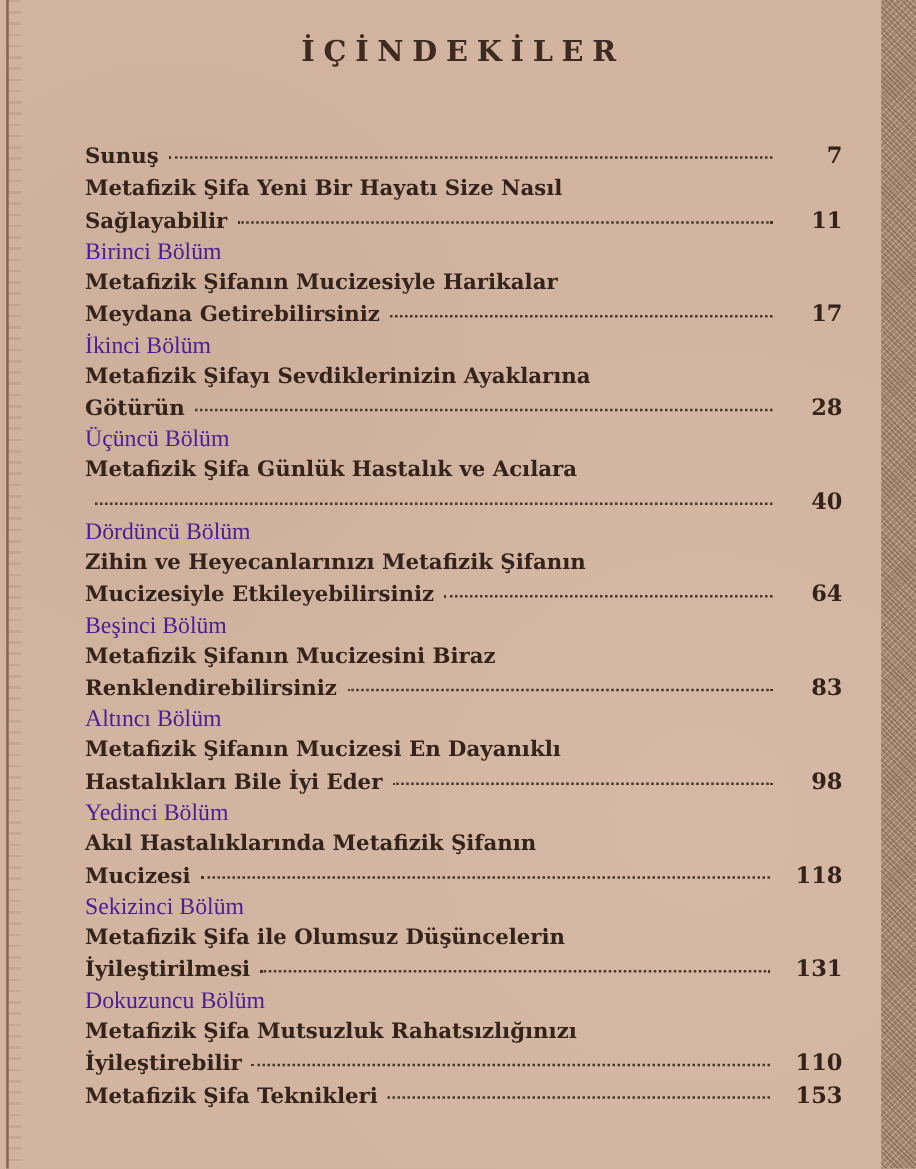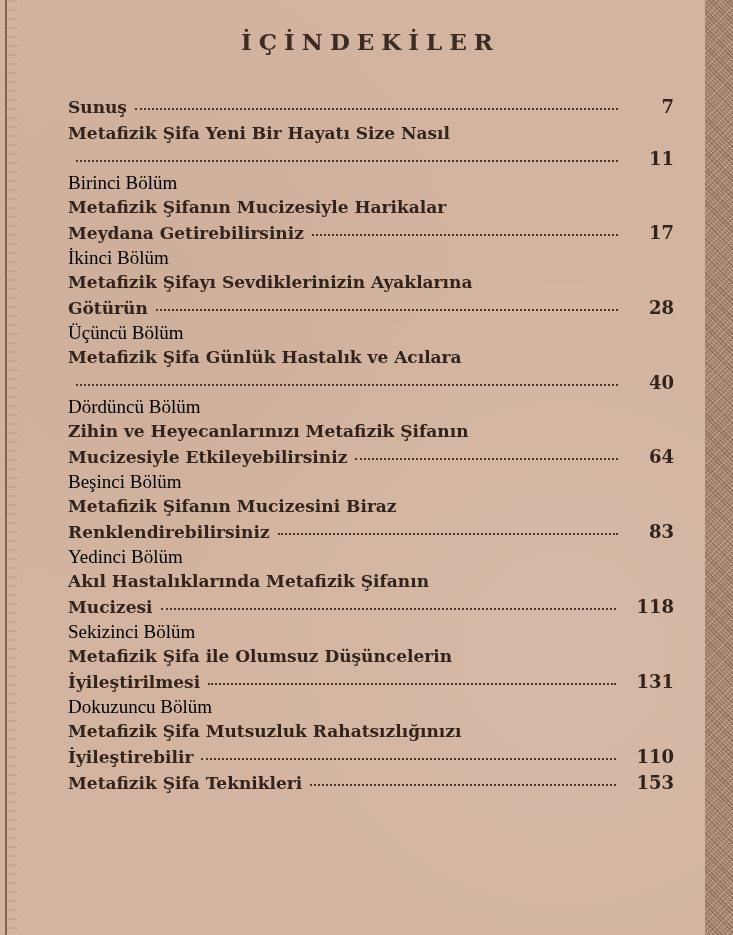--- a/index.html
+++ b/index.html
@@ -33,26 +33,26 @@
         repeating-linear-gradient(-45deg, rgba(230,210,190,0.35) 0 1px, transparent 1px 4px);
     }
     .title {
       position: absolute; left: 0; width: 733px; top: 28px;
       text-align: center;
       font-family: "DejaVu Serif", serif;
       font-weight: bold; font-size: 23px; letter-spacing: 7px;
       color: #3d2a20;
       padding-left: 4px;
     }
-    .toc { position: absolute; left: 68px; top: 94px; width: 606px; color: #33231a; }
+    .toc { position: absolute; left: 68px; top: 112px; width: 606px; color: #33231a; }
     .entry { position: relative; }
     .chapter-label {
       font-family: "Liberation Serif", serif;
       font-size: 19px; line-height: 24px; height: 24px;
-      color: #000000; font-weight: normal;
+      color: #4c1d95; font-weight: normal;
     }
     .entry-title {
       font-family: "DejaVu Serif", serif;
       font-weight: bold; font-size: 17px; line-height: 25px;
       color: #33231a;
     }
     .line-last {
       display: flex; align-items: baseline;
     }
     .line-last .txt { white-space: nowrap; }
@@ -85,20 +85,21 @@
       <span class="txt">Sunuş</span>
       <span class="leader"></span>
       <span class="page-num">7</span>
     </div>
   </div>
   <div class="gap"></div>
 
   <div class="entry">
     <div class="entry-title">Metafizik Şifa Yeni Bir Hayatı Size Nasıl</div>
     <div class="entry-title line-last">
+      <span class="txt">Sağlayabilir</span>
       <span class="leader"></span>
       <span class="page-num">11</span>
     </div>
   </div>
 
   <div class="entry">
     <div class="chapter-label">Birinci Bölüm</div>
     <div class="entry-title">Metafizik Şifanın Mucizesiyle Harikalar</div>
     <div class="entry-title line-last">
       <span class="txt">Meydana Getirebilirsiniz</span>
@@ -139,20 +140,29 @@
   <div class="entry">
     <div class="chapter-label">Beşinci Bölüm</div>
     <div class="entry-title">Metafizik Şifanın Mucizesini Biraz</div>
     <div class="entry-title line-last">
       <span class="txt">Renklendirebilirsiniz</span>
       <span class="leader"></span>
       <span class="page-num">83</span>
     </div>
   </div>
 
+  <div class="entry">
+    <div class="chapter-label">Altıncı Bölüm</div>
+    <div class="entry-title">Metafizik Şifanın Mucizesi En Dayanıklı</div>
+    <div class="entry-title line-last">
+      <span class="txt">Hastalıkları Bile İyi Eder</span>
+      <span class="leader"></span>
+      <span class="page-num">98</span>
+    </div>
+  </div>
 
   <div class="entry">
     <div class="chapter-label">Yedinci Bölüm</div>
     <div class="entry-title">Akıl Hastalıklarında Metafizik Şifanın</div>
     <div class="entry-title line-last">
       <span class="txt">Mucizesi</span>
       <span class="leader"></span>
       <span class="page-num">118</span>
     </div>
   </div>

